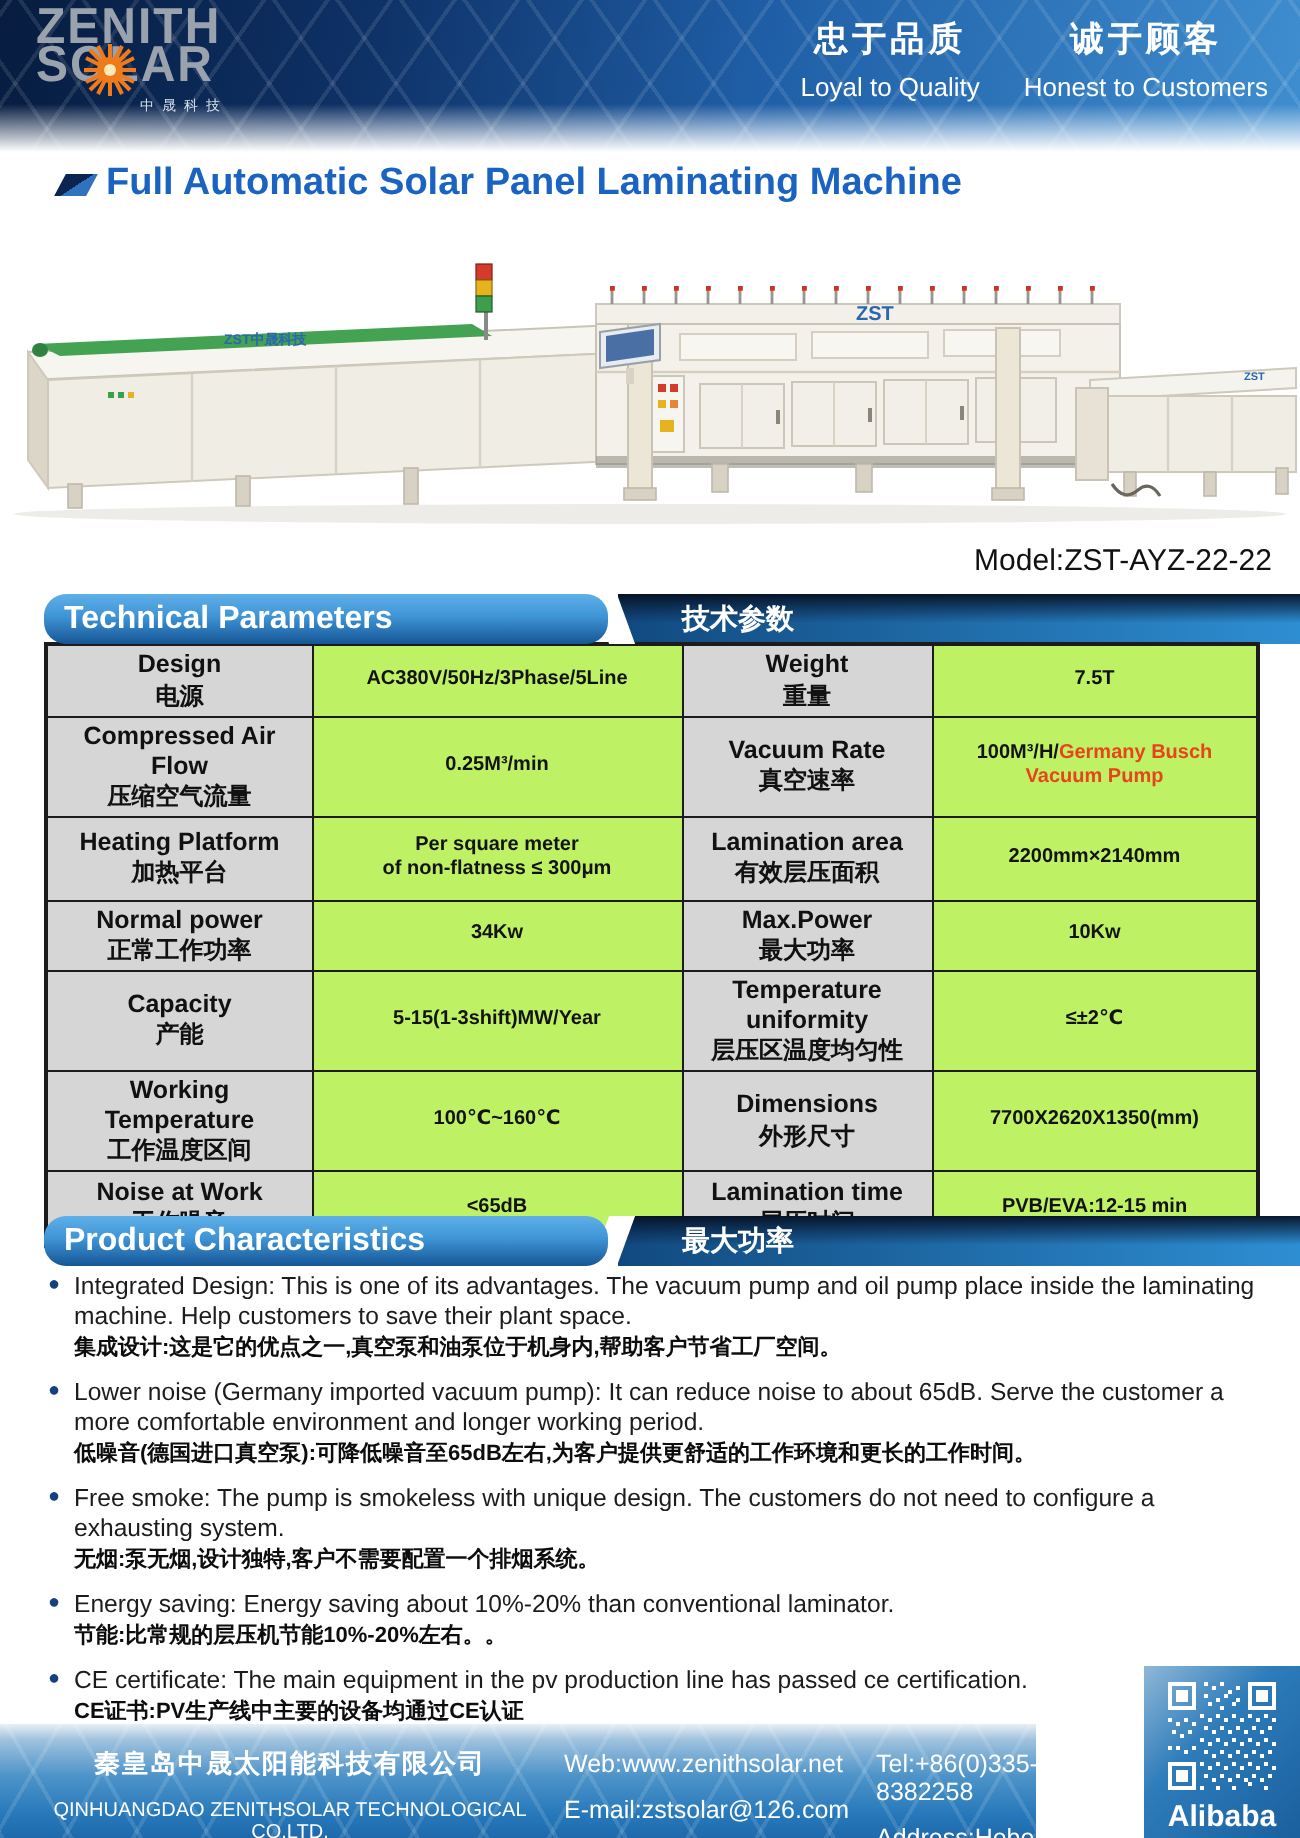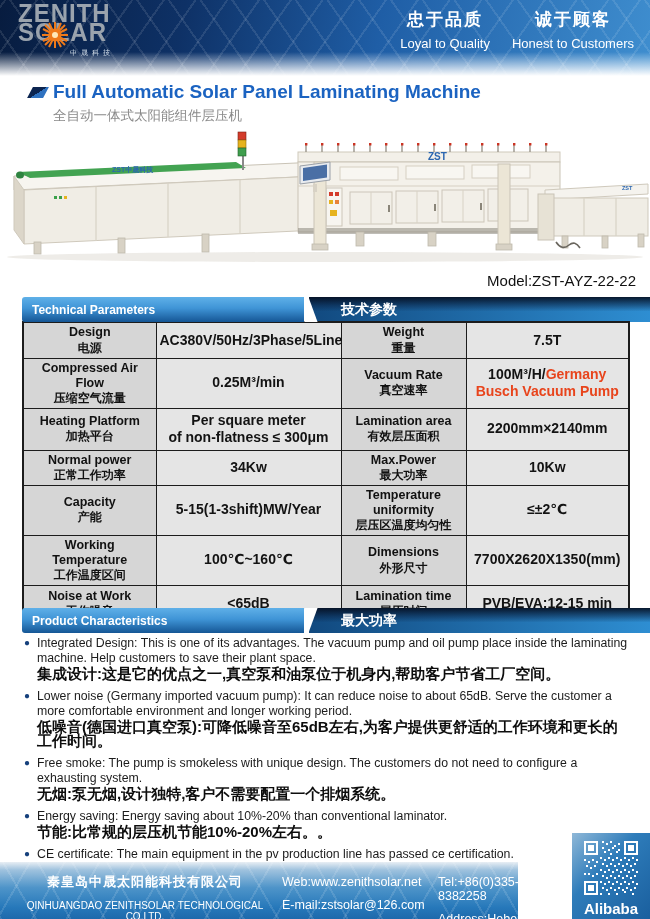--- a/index.html
+++ b/index.html
@@ -33,49 +33,49 @@
   .photo{position:absolute;left:0;top:130px;width:650px;height:135px;}
   
   .model{position:absolute;right:14px;top:272px;font-size:15px;color:#111;}
   
   .section-bar{position:absolute;left:22px;right:0;height:25px;display:flex;overflow:hidden;border-radius:3px 0 0 3px;}
   .bar-tech{top:297px;}
   .bar-prod{top:608px;}
   .bar-left{
     width:272px;flex:0 0 272px;display:flex;align-items:center;padding-left:10px;
     background:linear-gradient(180deg,#5fb0e8 0%,#3f94d6 45%,#155695 100%);
-    color:#fff;font-size:12px;font-weight:bold;position:relative;z-index:2;
+    color:#fff;font-size:16px;font-weight:bold;position:relative;z-index:2;border-radius:11px;
   }
   .bar-slash{width:13px;flex:0 0 13px;background:#fff;margin:0 -4px;z-index:1;}
   .slash-back{transform:skewX(20deg);}
   .slash-fwd{transform:skewX(-20deg);}
   .bar-right{
     flex:1;display:flex;align-items:center;padding-left:32px;
     background:
       linear-gradient(180deg, rgba(5,14,32,.92) 0%, rgba(8,28,58,.45) 34%, rgba(0,0,0,0) 58%),
       linear-gradient(90deg,#11497f 0%,#2e8ed2 100%);
     color:#fff;font-size:14px;font-weight:bold;
   }
   
   .tbl-wrap{position:absolute;left:22px;top:321px;}
   table.specs{border-collapse:collapse;width:606px;table-layout:fixed;border:2px solid #1c1c1c;}
   table.specs td{border:1px solid #1c1c1c;text-align:center;vertical-align:middle;padding:2px 3px;}
   td.param{background:var(--table-header-bg,#d6d6d6);font-weight:bold;font-size:12.5px;line-height:1.22;color:#111;}
   td.param .p-cn{display:block;font-size:12px;}
-  td.value{background:#e5e5e5;font-size:14px;font-weight:bold;color:#131313;white-space:pre-line;line-height:1.25;}
+  td.value{background:#bef264;font-size:10px;font-weight:bold;color:#131313;white-space:pre-line;line-height:1.25;}
   .val-blue{color:var(--value-blue,#2357c9);}
   .val-red{color:var(--value-red,#e8441c);}
   tr.rh-a{height:36px;} tr.rh-b{height:40px;} tr.rh-c{height:42px;} tr.rh-d{height:34px;}
   tr.rh-e{height:46px;} tr.rh-f{height:38px;} tr.rh-g{height:38px;}
   
   .features{position:absolute;left:24px;top:636px;width:604px;}
   .feature{position:relative;padding-left:13px;margin-bottom:8px;}
   .bullet{position:absolute;left:0;top:1px;font-size:10px;color:#16417c;}
   .feature .en{font-size:12.3px;color:#1c1c1c;line-height:15px;}
-  .feature .cn{font-size:15px;font-weight:bold;color:#0d0d0d;line-height:14px;margin-top:1px;}
+  .feature .cn{font-size:11px;font-weight:bold;color:#0d0d0d;line-height:14px;margin-top:1px;}
   
   .footer{
     position:absolute;left:0;top:862px;width:518px;height:57px;color:#fff;
     background:
       repeating-linear-gradient(60deg, rgba(255,255,255,.12) 0 2px, rgba(255,255,255,0) 2px 30px),
       repeating-linear-gradient(-60deg, rgba(255,255,255,.12) 0 2px, rgba(255,255,255,0) 2px 30px),
       linear-gradient(180deg,#e8eef4 0%,#9fc2de 14%,#4e94c9 45%,#2678ba 80%,#1e69ab 100%);
   }
   .f-col{position:absolute;}
   .f1{left:16px;top:11px;width:258px;text-align:center;}
@@ -130,21 +130,20 @@
         <div class="en">Honest to Customers</div>
       </div>
     </div>
   </div>
 
   <div class="title-block">
     <div class="title-row">
       <span class="flag"></span>
       <span class="title-en">Full Automatic Solar Panel Laminating Machine</span>
     </div>
-    <div class="title-cn">全自动一体式太阳能组件层压机</div>
   </div>
 
   <div class="photo">
     <svg width="650" height="135" viewBox="0 0 650 135">
       <ellipse cx="325" cy="127" rx="318" ry="5" fill="#ecEAe5" opacity="0.9"></ellipse>
 
       <g>
         <polygon points="14,46 318,32 318,46 14,60" fill="#f7f5f0" stroke="#c9c3b6" stroke-width="1"></polygon>
         <polygon points="18,42 236,32 246,38 30,48" fill="#43a352"></polygon>
         <ellipse cx="20" cy="45" rx="4" ry="3.5" fill="#2e8340"></ellipse>

